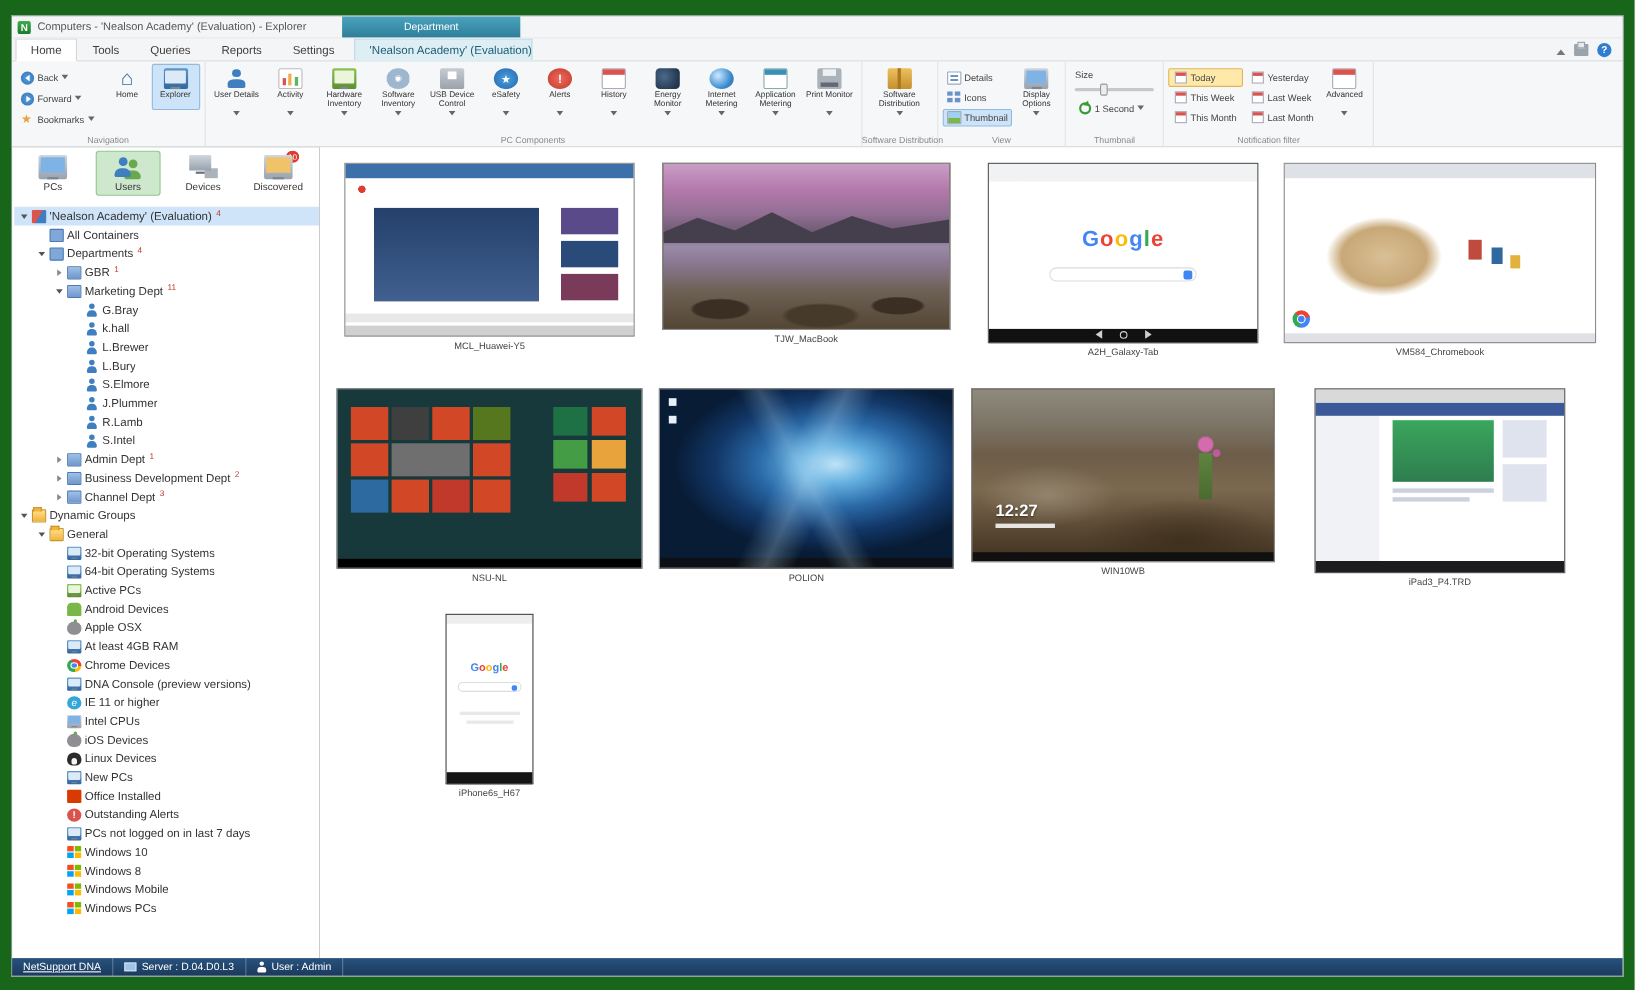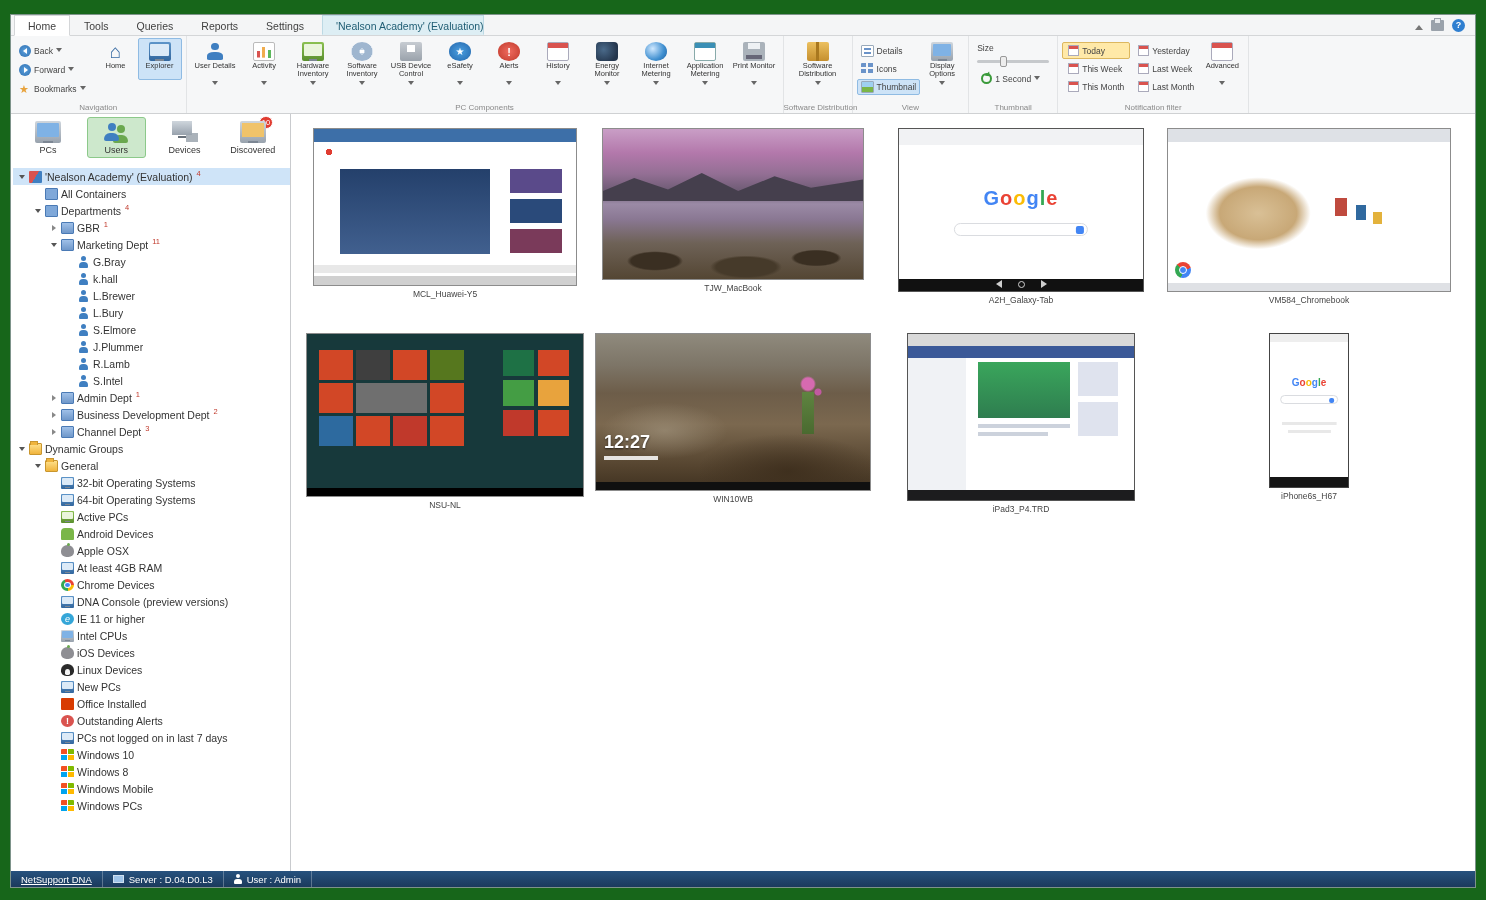--- a/index.html
+++ b/index.html
@@ -170,21 +170,21 @@
 .an-back{width:0;height:0;border:4px solid transparent;border-right:6px solid #cfcfcf}
 .an-home{width:7px;height:7px;border:1.5px solid #cfcfcf;border-radius:50%}
 .an-rec{width:0;height:0;border:4px solid transparent;border-left:6px solid #cfcfcf}
 .s5{width:112px;height:166px;background-color:#fff;background-image:linear-gradient(#2b5f8e,#2b5f8e),radial-gradient(circle,#1da1f2 55%,transparent 60%),linear-gradient(#c9d6df,#c9d6df),linear-gradient(#dde5ea,#dde5ea),linear-gradient(#1da1f2,#1da1f2),linear-gradient(#e8edf1,#e8edf1),linear-gradient(#1b1b1b,#1b1b1b);background-size:100% 10px,14px 14px,70% 4px,60% 4px,72% 12px,72% 9px,100% 14px;background-position:0 0,50% 22px,50% 46px,50% 56px,50% 74px,50% 96px,0 152px;border-color:#444}
 .s6{width:284px;height:164px;background-color:#fff;background-image:linear-gradient(#dee1e6,#dee1e6),linear-gradient(#fff,#fff),radial-gradient(ellipse 70px 48px at 32% 52%,#d9c096 0%,#c8a877 55%,rgba(200,168,119,0) 75%),radial-gradient(circle 10px at 28% 46%,#5f422a 90%,transparent 100%),linear-gradient(#bf4a3e,#bf4a3e),linear-gradient(#30699f,#30699f),linear-gradient(#e3b23c,#e3b23c),linear-gradient(#dfe1e5,#dfe1e5);background-size:100% 13px,38% 9px,auto,auto,12px 18px,10px 15px,9px 12px,100% 10px;background-position:0 0,4px 2px,0 0,0 0,62% 48%,69% 52%,75% 55%,0 154px}
 .chromedot{position:absolute;left:7px;bottom:13px;width:16px;height:16px;border-radius:50%;background:conic-gradient(from -45deg,#ea4335 0 120deg,#4285f4 0 240deg,#34a853 0 360deg)}
 .chromedot::before{content:"";position:absolute;inset:4px;border-radius:50%;background:#4285f4;border:1.5px solid #fff}
 .s7{width:278px;height:164px;background-color:#17393b;background-image:linear-gradient(#000,#000),linear-gradient(#d24726,#d24726),linear-gradient(#3f3f3f,#3f3f3f),linear-gradient(#d24726,#d24726),linear-gradient(#56771e,#56771e),linear-gradient(#d24726,#d24726),linear-gradient(#6f6f6f,#6f6f6f),linear-gradient(#d24726,#d24726),linear-gradient(#2d6a9f,#2d6a9f),linear-gradient(#d24726,#d24726),linear-gradient(#c0392b,#c0392b),linear-gradient(#d24726,#d24726),linear-gradient(#1e7145,#1e7145),linear-gradient(#d24726,#d24726),linear-gradient(#449d44,#449d44),linear-gradient(#e8a33d,#e8a33d),linear-gradient(#c0392b,#c0392b),linear-gradient(#d24726,#d24726);background-size:100% 10px,34px 30px,34px 30px,34px 30px,34px 30px,34px 30px,71px 30px,34px 30px,34px 30px,34px 30px,34px 30px,34px 30px,31px 26px,31px 26px,31px 26px,31px 26px,31px 26px,31px 26px;background-position:0 154px,12px 16px,49px 16px,86px 16px,123px 16px,12px 49px,49px 49px,123px 49px,12px 82px,49px 82px,86px 82px,123px 82px,196px 16px,231px 16px,196px 46px,231px 46px,196px 76px,231px 76px}
 .s8{width:268px;height:164px;background-color:#081c36;background-image:linear-gradient(#e8f0f8,#e8f0f8),linear-gradient(#e8f0f8,#e8f0f8),linear-gradient(115deg,transparent 42%,rgba(190,225,245,.28) 50%,transparent 58%),linear-gradient(62deg,transparent 44%,rgba(190,225,245,.22) 50%,transparent 56%),radial-gradient(ellipse 55% 50% at 60% 42%,#bfe3f7 0%,#63afe0 22%,#2a6aa8 48%,#123767 75%,rgba(8,28,54,0) 100%),linear-gradient(#0d1117,#0d1117);background-size:7px 7px,7px 7px,100% 100%,100% 100%,100% 100%,100% 11px;background-position:8px 8px,8px 24px,0 0,0 0,0 0,0 153px}
 .s9{width:276px;height:158px;background-color:#3f3322;background-image:linear-gradient(#101010,#101010),radial-gradient(circle 8px at 212px 50px,#d66ab0 75%,transparent 100%),radial-gradient(circle 4px at 222px 58px,#c159a0 75%,transparent 100%),linear-gradient(#5f8440,#4a6a30),radial-gradient(ellipse 90px 40px at 25% 62%,rgba(165,152,130,.6),transparent 70%),radial-gradient(ellipse 120px 50px at 70% 88%,rgba(60,45,28,.85),transparent 75%),linear-gradient(180deg,#8f8a7d 0%,#7d7567 20%,#6d5d49 38%,#7b684f 58%,#55442f 85%,#3f3120 100%);background-size:100% 10px,auto,auto,12px 42px,auto,auto,100% 100%;background-position:0 148px,0 0,0 0,206px 58px,0 0,0 0,0 0}
-.locktime{position:absolute;left:8px;bottom:30px;color:#fff;font-size:18px;font-weight:bold;text-shadow:0 1px 2px rgba(0,0,0,.6)}
+.locktime{position:absolute;left:21px;bottom:30px;color:#fff;font-size:15px;font-weight:bold;text-shadow:0 1px 2px rgba(0,0,0,.6)}
 .locktime::after{content:"";display:block;width:54px;height:4px;margin-top:3px;background:rgba(255,255,255,.85)}
 .s10{width:228px;height:168px;background-color:#fff;background-image:linear-gradient(#d9d9d9,#d9d9d9),linear-gradient(#3b5998,#3b5998),linear-gradient(#f0f2f5,#f0f2f5),linear-gradient(#b6bcc8,#b6bcc8),linear-gradient(#b6bcc8,#b6bcc8),linear-gradient(#b6bcc8,#b6bcc8),linear-gradient(#b6bcc8,#b6bcc8),linear-gradient(#3aa65c,#2e7d4f),linear-gradient(#ccd2dc,#ccd2dc),linear-gradient(#ccd2dc,#ccd2dc),linear-gradient(#dfe3ee,#dfe3ee),linear-gradient(#dfe3ee,#dfe3ee),linear-gradient(#1c1c1e,#1c1c1e);background-size:100% 12px,100% 12px,58px 132px,40px 3px,40px 3px,40px 3px,40px 3px,92px 56px,92px 4px,70px 4px,40px 34px,40px 34px,100% 12px;background-position:0 0,0 12px,0 24px,6px 34px,6px 42px,6px 50px,6px 58px,70px 28px,70px 90px,70px 98px,170px 28px,170px 68px,0 156px;border-color:#555}
 .s11{width:80px;height:155px;background-color:#fff;background-image:linear-gradient(#eee,#eee),linear-gradient(#e8e8e8,#e8e8e8),linear-gradient(#e8e8e8,#e8e8e8),linear-gradient(#151515,#151515);background-size:100% 8px,70% 3px,55% 3px,100% 12px;background-position:0 0,50% 88px,50% 96px,0 143px;border-color:#444}
 .s12{width:258px;height:158px;background:linear-gradient(190deg,#9fb4c8 0%,#c3cdd8 30%,#75869b 55%,#46556b 80%,#2e3a4c 100%)}
 .s12::before{content:"";position:absolute;inset:0;background:linear-gradient(200deg,#d8a45e 0%,#b5763a 45%,#7c4b24 100%);clip-path:polygon(58% 100%,100% 100%,100% 10%,72% 2%)}
 .s12::after{content:"";position:absolute;inset:0;background:#2c3644;clip-path:polygon(0 100%,38% 100%,20% 55%,0 62%)}
 .macmenu{position:absolute;top:0;left:0;right:0;height:6px;background:rgba(255,255,255,.7);z-index:2}
 .macdock{position:absolute;bottom:2px;left:50%;transform:translateX(-50%);width:70%;height:9px;border-radius:3px;background:rgba(255,255,255,.35);display:flex;align-items:center;justify-content:center;z-index:2}
 .macdock::before{content:"";width:82%;height:4px;background:repeating-linear-gradient(90deg,#e74c3c 0 4px,#3498db 4px 8px,#2ecc71 8px 12px,#f1c40f 12px 16px)}
 
@@ -194,20 +194,25 @@
 .stmon{width:11px;height:8px;border:1px solid #cfe0f0;background:#9fc4e8}
 .stusr{width:8px;height:10px;position:relative}
 .stusr::before{content:"";position:absolute;top:0;left:2px;width:4px;height:4px;border-radius:50%;background:#fff}
 .stusr::after{content:"";position:absolute;bottom:0;left:0;width:8px;height:5px;border-radius:3px 3px 1px 1px;background:#fff}
 </style>
 </head>
 <body>
 
 <div class="window">
 
+  <div class="titlebar">
+    <span class="appico"></span>
+    <span class="wtitle">Computers - 'Nealson Academy' (Evaluation) - Explorer</span>
+    <div class="ctxchip">Department</div>
+  </div>
 
   <div class="tabs">
     <div class="tab active">Home</div>
     <div class="tab">Tools</div>
     <div class="tab">Queries</div>
     <div class="tab">Reports</div>
     <div class="tab">Settings</div>
     <div class="tab ctx">'Nealson Academy' (Evaluation)</div>
     <div class="tabright">
       <span class="q-collapse"></span>
@@ -657,20 +662,24 @@
             <span class="chromedot"></span>
           </div>
           <div class="cap">VM584_Chromebook</div>
         </div>
 
         <div class="cell">
           <div class="scene s7"></div>
           <div class="cap">NSU-NL</div>
         </div>
 
+        <div class="cell">
+          <div class="scene s8"></div>
+          <div class="cap">POLION</div>
+        </div>
 
         <div class="cell">
           <div class="scene s9">
             <div class="locktime">12:27</div>
           </div>
           <div class="cap">WIN10WB</div>
         </div>
 
         <div class="cell">
           <div class="scene s10"></div>

